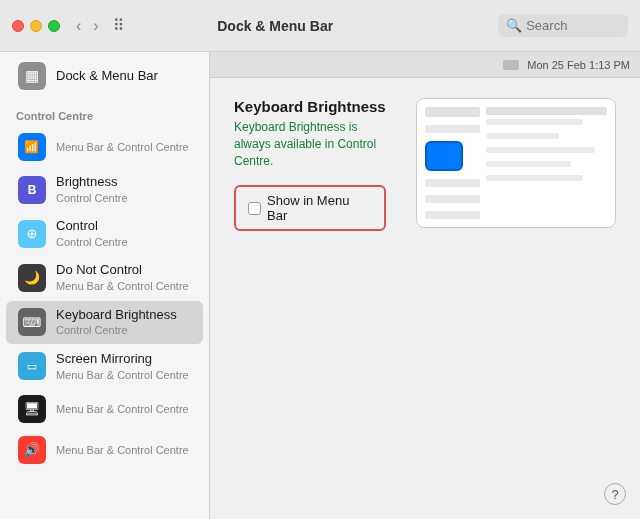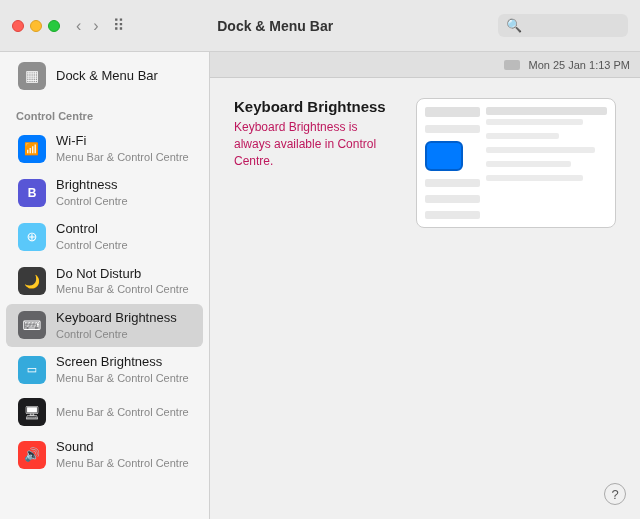--- a/index.html
+++ b/index.html
@@ -202,21 +202,21 @@
       flex: 1;
     }
     .setting-title {
       font-size: 15px;
       font-weight: 600;
       color: #1a1a1a;
       margin-bottom: 4px;
     }
     .setting-desc {
       font-size: 12px;
-      color: #be185d;
+      color: #15803d;
       line-height: 1.4;
       margin-bottom: 16px;
     }
 
     
     .checkbox-container {
       display: inline-flex;
       align-items: center;
       gap: 6px;
       border: 2px solid #d9534f;
@@ -301,40 +301,40 @@
     <div class="traffic-light tl-green"></div>
   </div>
   <div class="nav-arrows">
     <button class="nav-btn">‹</button>
     <button class="nav-btn">›</button>
   </div>
   <span class="grid-icon">⠿</span>
   <span class="titlebar-title">Dock &amp; Menu Bar</span>
   <div class="search-box">
     <span class="search-icon-char">🔍</span>
+    <input type="text" placeholder="Search" style="">
   </div>
 </div>
 
 <div class="main">
 
   <div class="sidebar">
 
     <div class="dock-menubar-item">
       <div class="sidebar-item-icon icon-gray">▦</div>
       <div class="sidebar-item-text">
         <span class="sidebar-item-name">Dock &amp; Menu Bar</span>
       </div>
     </div>
 
     <div class="sidebar-section-label">Control Centre</div>
 
     <div class="sidebar-item">
       <div class="sidebar-item-icon icon-blue" style="font-size:12px;">📶</div>
       <div class="sidebar-item-text">
-        <span class="sidebar-item-name">Wi-Fi</span>
         <span class="sidebar-item-sub">Menu Bar &amp; Control Centre</span>
       </div>
     </div>
 
     <div class="sidebar-item">
       <div class="sidebar-item-icon icon-indigo" style="font-size:12px; font-weight:bold;">B</div>
       <div class="sidebar-item-text">
         <span class="sidebar-item-name">Brightness</span>
         <span class="sidebar-item-sub">Control Centre</span>
       </div>
@@ -344,68 +344,71 @@
       <div class="sidebar-item-icon icon-teal" style="font-size:13px;">⊕</div>
       <div class="sidebar-item-text">
         <span class="sidebar-item-name">Control</span>
         <span class="sidebar-item-sub">Control Centre</span>
       </div>
     </div>
 
     <div class="sidebar-item">
       <div class="sidebar-item-icon icon-dark" style="font-size:13px;">🌙</div>
       <div class="sidebar-item-text">
-        <span class="sidebar-item-name">Do Not Disturb</span>
+        <span class="sidebar-item-name">Do Not Control</span>
         <span class="sidebar-item-sub">Menu Bar &amp; Control Centre</span>
       </div>
     </div>
 
     <div class="sidebar-item active">
       <div class="sidebar-item-icon icon-kbd" style="font-size:13px;">⌨</div>
       <div class="sidebar-item-text">
         <span class="sidebar-item-name">Keyboard Brightness</span>
         <span class="sidebar-item-sub">Control Centre</span>
       </div>
     </div>
 
     <div class="sidebar-item">
       <div class="sidebar-item-icon icon-screen" style="font-size:11px;">▭</div>
       <div class="sidebar-item-text">
-        <span class="sidebar-item-name">Screen Brightness</span>
+        <span class="sidebar-item-name">Screen Mirroring</span>
         <span class="sidebar-item-sub">Menu Bar &amp; Control Centre</span>
       </div>
     </div>
 
     <div class="sidebar-item">
       <div class="sidebar-item-icon icon-display" style="font-size:13px;">🖥</div>
       <div class="sidebar-item-text">
         <span class="sidebar-item-sub">Menu Bar &amp; Control Centre</span>
       </div>
     </div>
 
     <div class="sidebar-item">
       <div class="sidebar-item-icon icon-sound" style="font-size:13px;">🔊</div>
       <div class="sidebar-item-text">
-        <span class="sidebar-item-name">Sound</span>
         <span class="sidebar-item-sub">Menu Bar &amp; Control Centre</span>
       </div>
     </div>
   </div>
 
   <div class="content">
 
     <div class="preview-topbar">
       <div class="preview-topbar-icon"></div>
-      <span>Mon 25 Jan  1:13 PM</span>
+      <span>Mon 25 Feb  1:13 PM</span>
     </div>
 
     <div class="settings-panel">
       <div class="settings-left">
         <div class="setting-title">Keyboard Brightness</div>
         <div class="setting-desc">Keyboard Brightness is always available in Control Centre.</div>
+        <label class="checkbox-container">
+          <div class="checkbox-input"></div>
+          <span class="checkbox-label">Show in Menu Bar</span>
+        </label>
       </div>
 
       <div class="preview-mockup">
         <div class="mockup-screen">
 
           <div class="mockup-sidebar-col">
             <div class="mockup-bar" style="height:10px; background:#e0e0e0; border-radius:2px;"></div>
             <div class="mockup-bar" style="height:8px; background:#e8e8e8; border-radius:2px; margin-top:4px;"></div>
             <div class="mockup-bar highlighted" style="height:30px; width:38px; margin-top:4px; border-radius:6px; background:#007aff; border:2px solid #005ecb;"></div>
             <div class="mockup-bar" style="height:8px; background:#e8e8e8; border-radius:2px; margin-top:4px;"></div>

